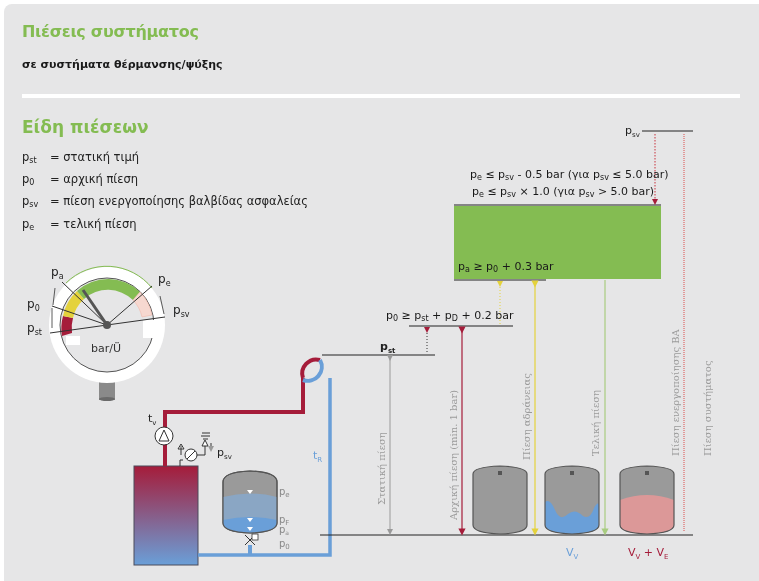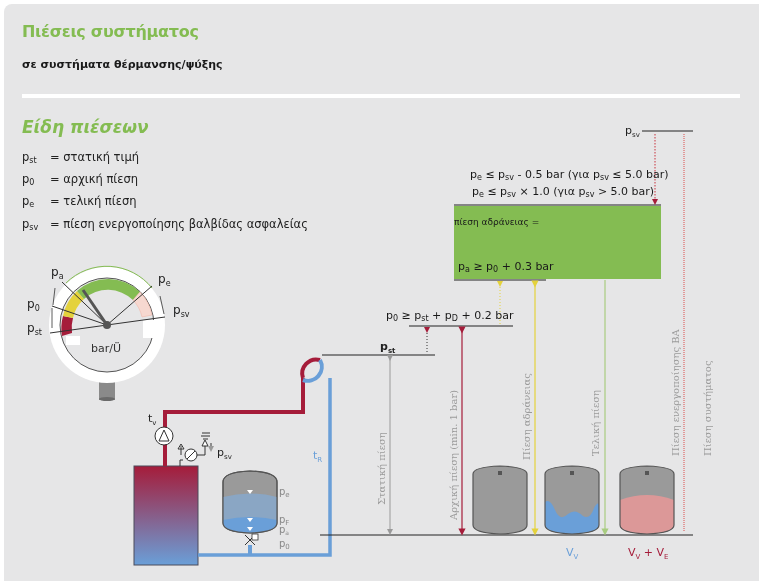--- a/index.html
+++ b/index.html
@@ -1,21 +1,21 @@
 <!DOCTYPE html>
 <html><head>
 <meta charset="utf-8">
 <style>
   html,body{margin:0;padding:0;background:#fff;}
   body{width:759px;height:581px;overflow:hidden;font-family:"DejaVu Sans",sans-serif;}
   .panel{position:absolute;left:4px;top:4px;width:755px;height:577px;background:#e6e6e7;border-radius:8px 0 0 0;}
   .title{position:absolute;left:22px;top:22px;font-size:16px;font-weight:bold;color:#84bc52;letter-spacing:-0.3px;}
   .subtitle{position:absolute;left:22px;top:58px;font-size:11px;font-weight:bold;color:#1a1a1a;}
   .rule{position:absolute;left:22px;top:94px;width:718px;height:4px;background:#fff;}
-  .h2{position:absolute;left:22px;top:117px;font-size:17px;font-weight:bold;color:#84bc52;font-style:italic;}
+  .h2{position:absolute;left:22px;top:117px;font-size:17px;font-weight:bold;color:#84bc52;}
   .legend{position:absolute;left:22px;top:148px;font-size:11.5px;color:#222;line-height:18.2px;}
   .legend .row{white-space:nowrap;}
   .legend .sym{display:inline-block;width:28px;}
   sub{font-size:8px;vertical-align:-2px;}
   .diagram{position:absolute;left:0;top:0;}
   .txt{font-family:"DejaVu Sans",sans-serif;}
   .serif{font-family:"DejaVu Serif",serif;}
   .gbox-text{position:absolute;left:454px;top:214px;font-size:9px;color:#1a1a1a;line-height:16px;}
   .gbox-formula{position:absolute;left:458px;top:260px;font-size:11px;color:#1a1a1a;}
   .formula{position:absolute;font-size:11px;color:#1a1a1a;white-space:nowrap;text-align:right;}
@@ -26,22 +26,22 @@
 <div class="panel"></div>
 
 <div class="title">Πιέσεις συστήματος</div>
 <div class="subtitle">σε συστήματα θέρμανσης/ψύξης</div>
 <div class="rule"></div>
 <div class="h2">Είδη πιέσεων</div>
 
 <div class="legend">
   <div class="row"><span class="sym"><span>p</span><sub>st</sub></span><span>=  στατική τιμή</span></div>
   <div class="row"><span class="sym"><span>p</span><sub>0</sub></span><span>=  αρχική πίεση</span></div>
+  <div class="row"><span class="sym"><span>p</span><sub>sv</sub></span><span>=  πίεση ενεργοποίησης βαλβίδας ασφαλείας</span></div>
   <div class="row"><span class="sym"><span>p</span><sub>e</sub></span><span>=  τελική πίεση</span></div>
-  <div class="row"><span class="sym"><span>p</span><sub>sv</sub></span><span>=  πίεση ενεργοποίησης βαλβίδας ασφαλείας</span></div>
 </div>
 
 <svg class="diagram" width="759" height="581" viewBox="0 0 759 581">
   <defs>
     <linearGradient id="boiler" x1="0" y1="0" x2="0" y2="1">
       <stop offset="0" stop-color="#a51c3a"></stop>
       <stop offset="1" stop-color="#6a9fd8"></stop>
     </linearGradient>
     <marker id="arrRed" markerWidth="6" markerHeight="6" refX="3" refY="3" orient="auto">
       <path d="M0,0 L6,3 L0,6 Z" fill="#a51c3a"></path>
@@ -192,17 +192,16 @@
   <text x="628" y="556" font-size="11" fill="#a51c3a" class="txt">V<tspan font-size="7" dy="3">V</tspan><tspan dy="-3"> + V</tspan><tspan font-size="7" dy="3">E</tspan></text>
 
   <text x="625" y="134" font-size="11" fill="#222" class="txt"><tspan>p</tspan><tspan font-size="7" dy="3">sv</tspan></text>
   <text x="380" y="350" font-size="11" fill="#222" class="txt" font-weight="bold"><tspan>p</tspan><tspan font-size="7" dy="3">st</tspan></text>
 </svg>
 
 <div class="formula" style="left:470px;top:168px;">p<sub>e</sub> ≤ p<sub>sv</sub><span> - 0.5 bar (για p</span><sub>sv</sub><span> ≤ 5.0 bar)</span></div>
 <div class="formula" style="left:472px;top:185px;">p<sub>e</sub> ≤ p<sub>sv</sub><span> × 1.0 (για p</span><sub>sv</sub><span> &gt; 5.0 bar)</span></div>
 
 <div class="gbox-text">
-  <div>πίεση αδράνειας =</div>
 </div>
 <div class="gbox-formula">p<sub>a</sub> ≥ p<sub>0</sub> <span>+ 0.3 bar</span></div>
 
 <div class="formula" style="left:386px;top:309px;">p<sub>0</sub> ≥ p<sub>st</sub> + p<sub>D</sub> <span>+ 0.2 bar</span></div>
 
 </body></html>

